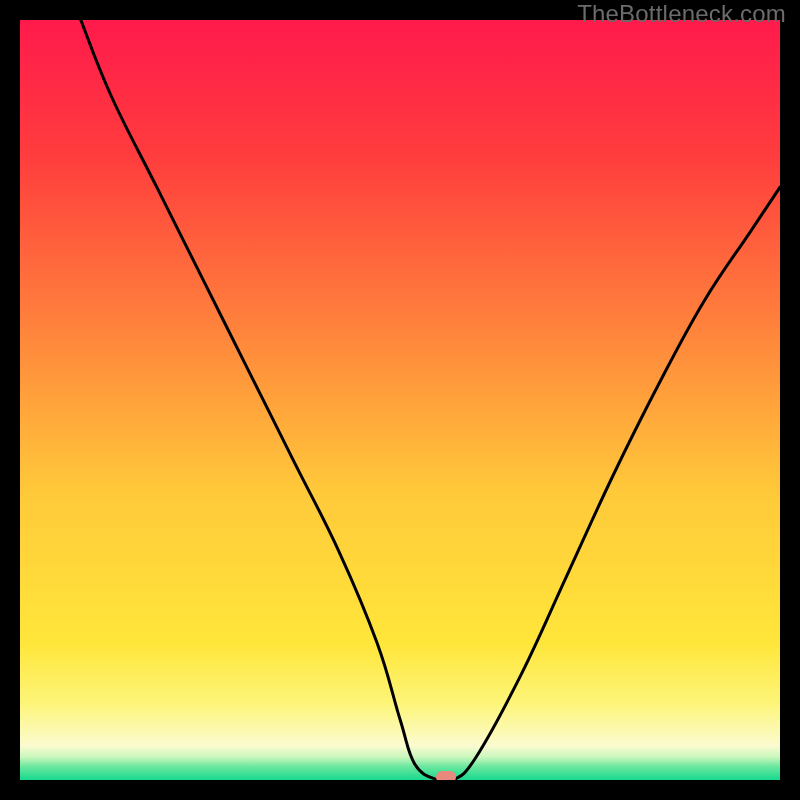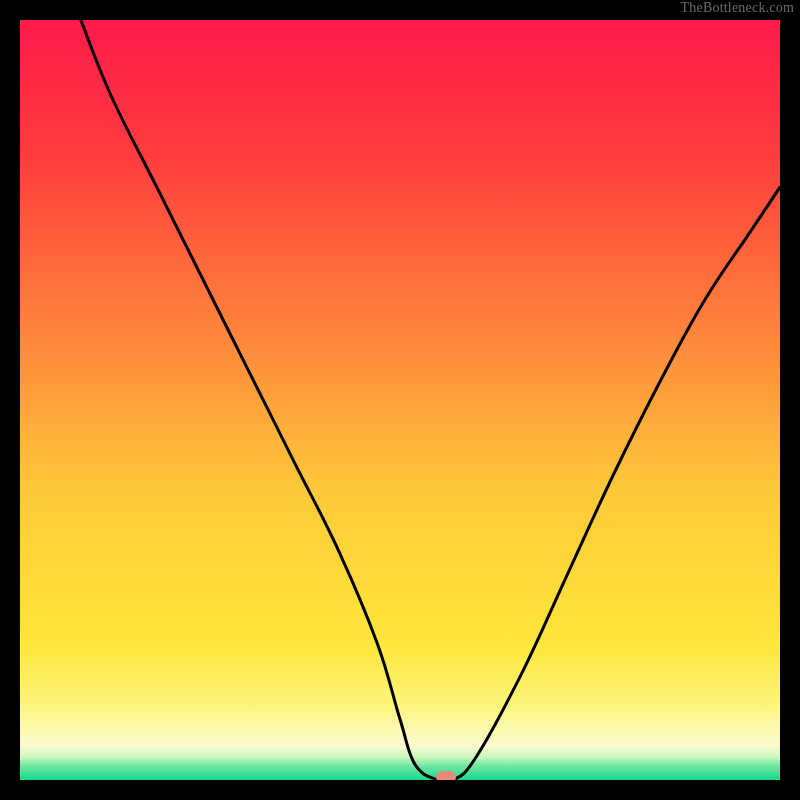--- a/index.html
+++ b/index.html
@@ -43,23 +43,23 @@
   .marker {
     position: absolute;
     width: 20px;
     height: 12px;
     border-radius: 6px;
     transform: translate(-50%, -50%);
   }
   .watermark {
     position: absolute;
     top: 0;
-    right: 6px;
-    font-family: Liberation Serif, serif;
-    font-size: 14px;
+    right: 14px;
+    font-family: Liberation Sans, sans-serif;
+    font-size: 24px;
     font-weight: 500;
     color: #6b6b6b;
     letter-spacing: 0.2px;
   }
 </style>
 </head>
 <body>
 
 <div class="frame">
   <div class="plot">

